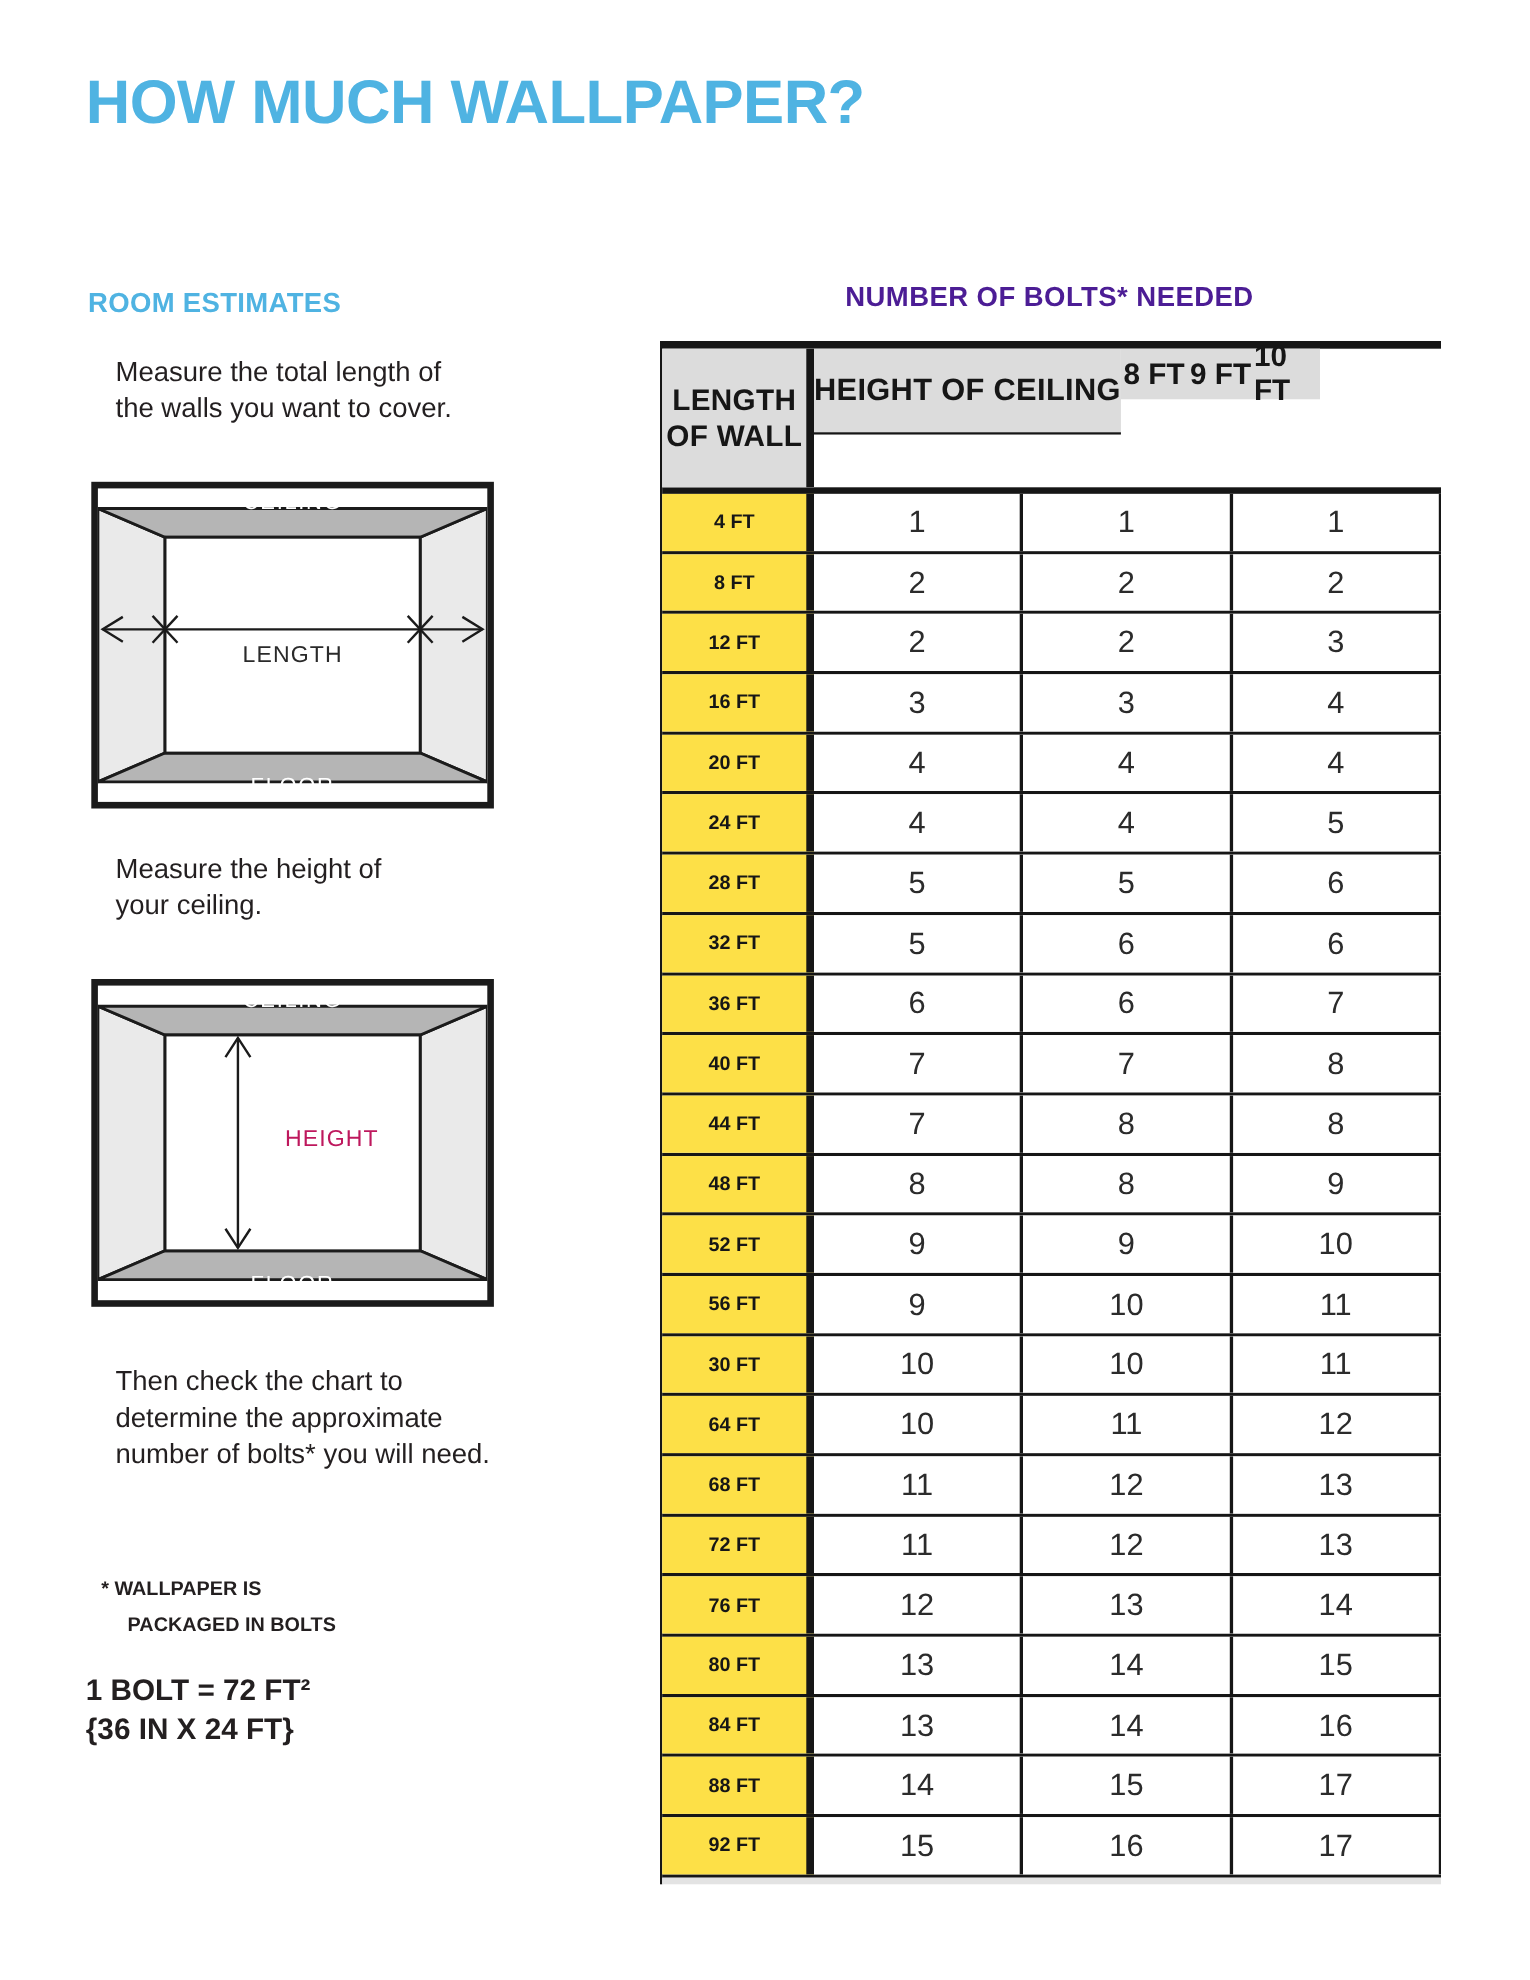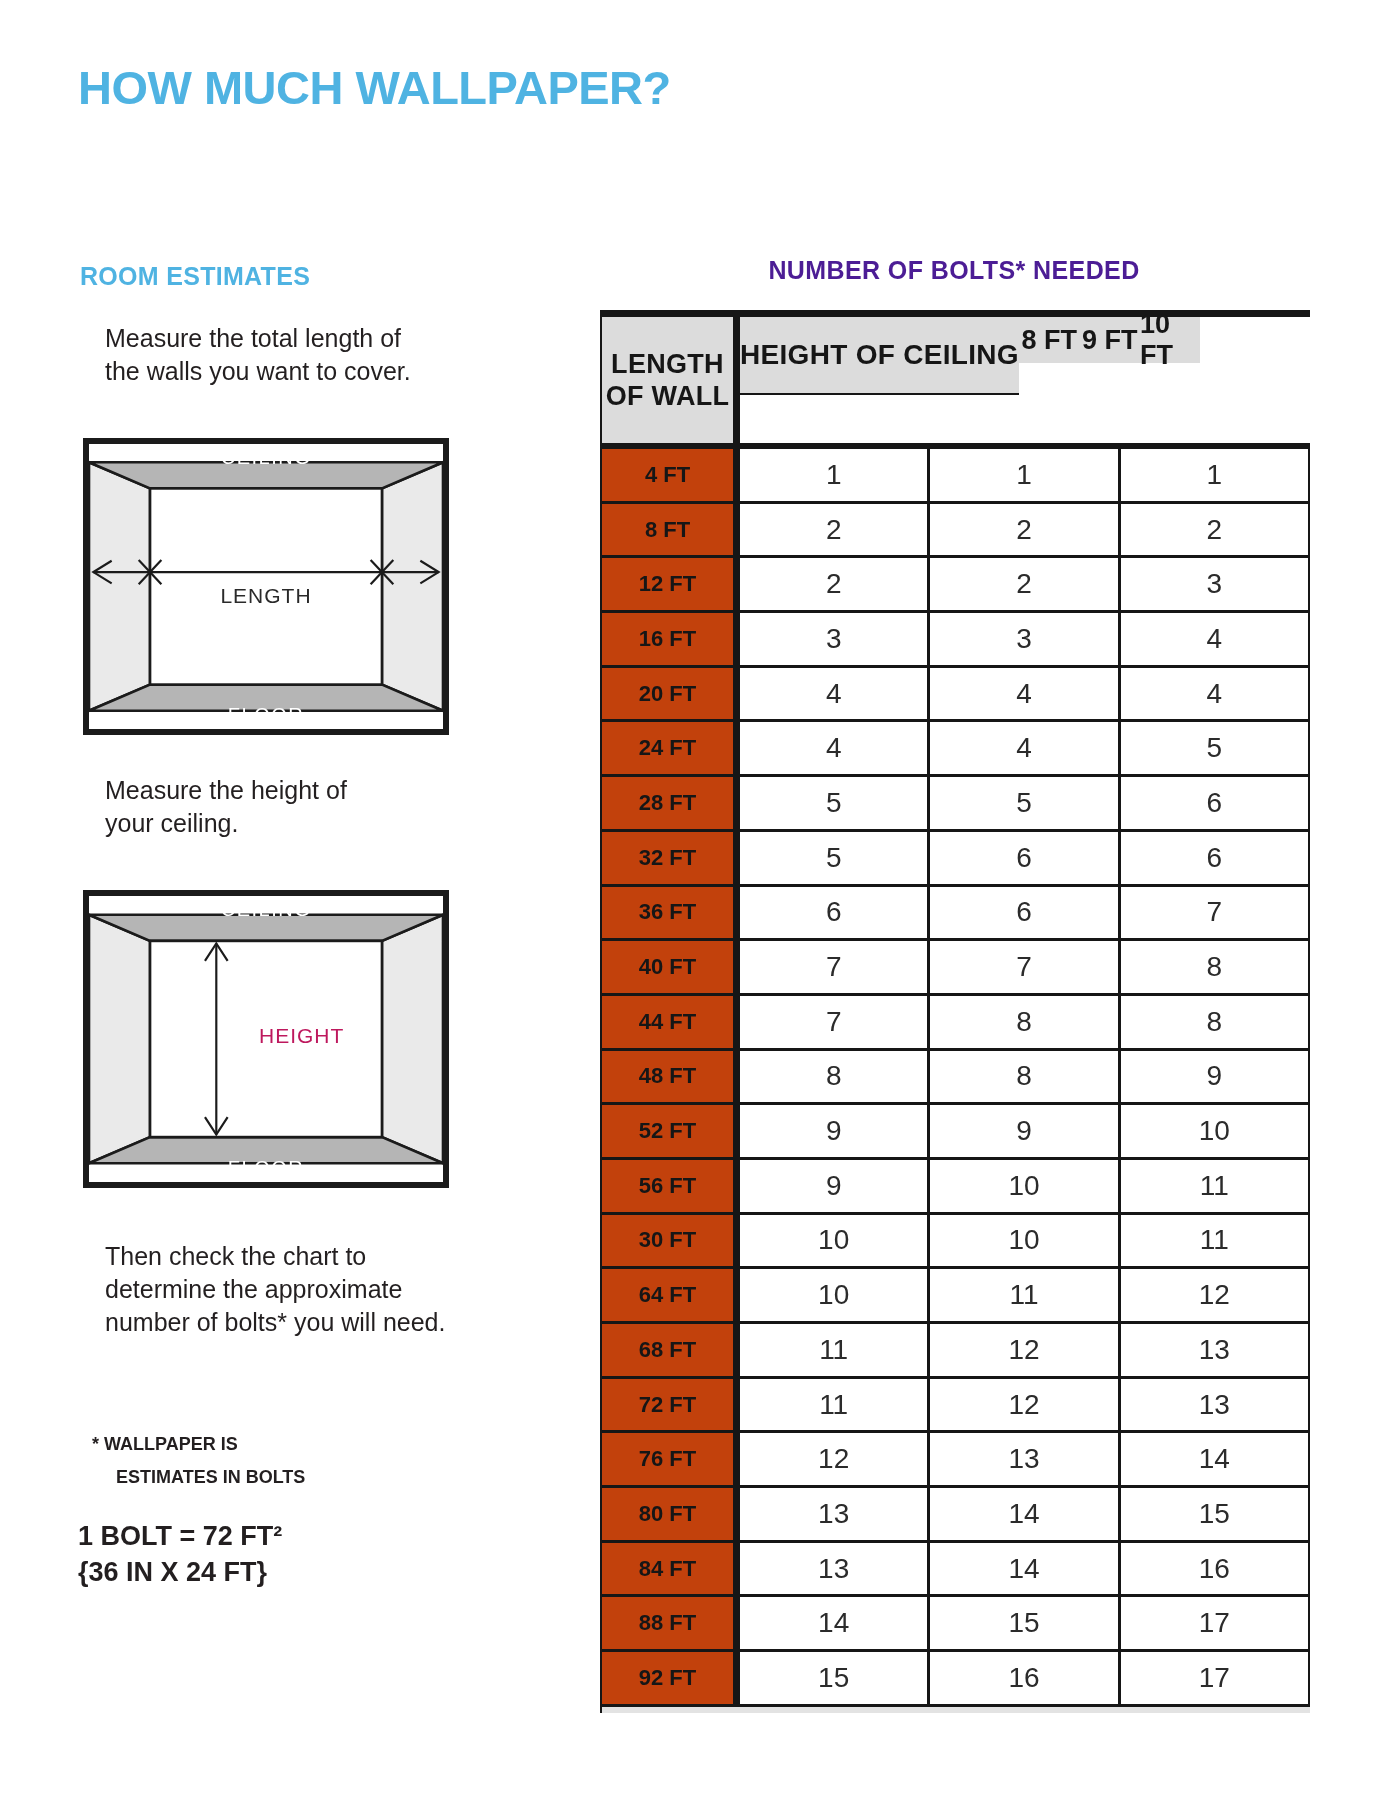--- a/index.html
+++ b/index.html
@@ -3,21 +3,21 @@
 <meta charset="utf-8">
 <style>
   html,body{margin:0;padding:0;background:#ffffff;}
   .canvas{
     position:relative;width:1391px;height:1800px;background:#ffffff;
     font-family:"Liberation Sans",sans-serif;color:#231f20;overflow:hidden;
   }
   
   .page-title{
     position:absolute;left:78px;top:62px;margin:0;
-    font-size:47px;font-weight:bold;letter-spacing:-.5px;color:#4FB3E2;line-height:1.1;
+    font-size:56px;font-weight:bold;letter-spacing:-.5px;color:#4FB3E2;line-height:1.1;
   }
   .section-heading{
     position:absolute;left:80px;top:262px;margin:0;
     font-size:25px;font-weight:bold;letter-spacing:.3px;color:#4FB3E2;
   }
   .table-title{
     position:absolute;left:600px;top:256px;width:708px;margin:0;
     text-align:center;font-size:25px;font-weight:bold;letter-spacing:.4px;color:#4c1d95;
   }
   
@@ -57,22 +57,22 @@
     display:flex;align-items:center;justify-content:center;
     font-weight:bold;font-size:28px;letter-spacing:.3px;color:#161616;
   }
   .ft-row{height:46px;background:#DCDCDC;display:flex;}
   .ft-cell{flex:1;display:flex;align-items:center;justify-content:center;
     font-weight:bold;font-size:27px;color:#161616;}
   .thick-divider{height:6px;background:#161616;}
   .trow{display:flex;height:54.7px;box-sizing:border-box;border-bottom:3px solid #161616;}
   .cell{display:flex;align-items:center;justify-content:center;box-sizing:border-box;}
   .len-cell{
-    width:138px;border-right:7px solid #161616;background:#c2410c;
-    font-weight:bold;font-size:22px;color:#161616;
+    width:138px;border-right:7px solid #161616;background:#fde047;
+    font-weight:bold;font-size:18px;color:#161616;
   }
   .num-cell{flex:1;background:#ffffff;font-size:28px;color:#2b2b2b;}
   .num-cell + .num-cell{border-left:3px solid #161616;}
   .num-cell:last-child{border-right:2px solid #161616;}
   .table-shadow{height:6px;background:#E3E3E3;}
 </style>
 </head>
 <body>
 
 <div class="canvas">
@@ -132,21 +132,21 @@
   </div>
 
   <div class="para" style="top:1240px;">
     <div>Then check the chart to</div>
     <div>determine the approximate</div>
     <div>number of bolts* you will need.</div>
   </div>
 
   <div class="footnote">
     <div>* WALLPAPER IS</div>
-    <div class="indent">ESTIMATES IN BOLTS</div>
+    <div class="indent">PACKAGED IN BOLTS</div>
   </div>
 
   <div class="bolt-info">
     <div>1 BOLT = 72 FT²</div>
     <div>{36 IN X 24 FT}</div>
   </div>
 
   <h2 class="table-title">NUMBER OF BOLTS* NEEDED</h2>
 
   <div class="bolt-table">

